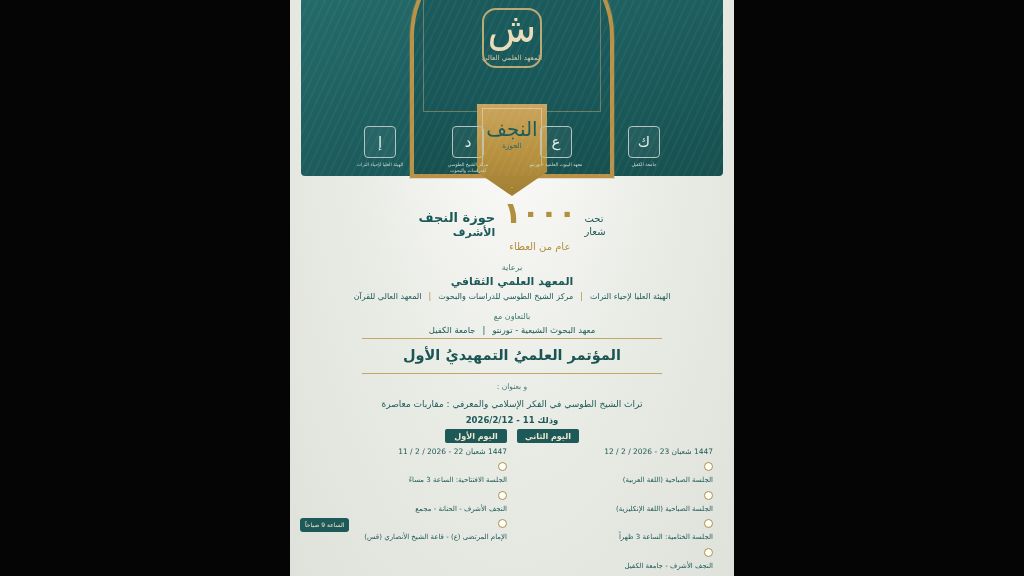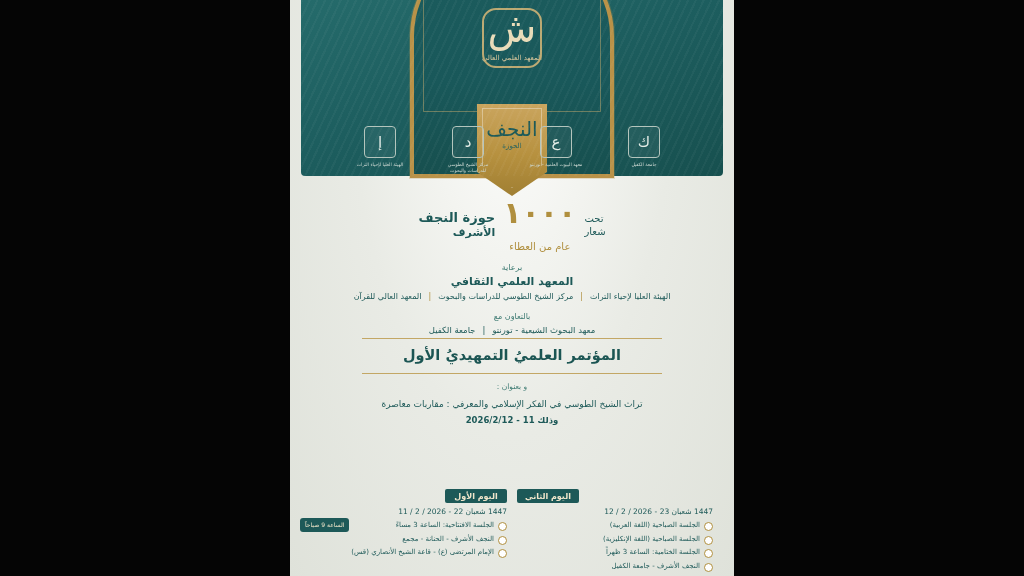--- a/index.html
+++ b/index.html
@@ -350,20 +350,21 @@
   .sess {
     display: flex;
     align-items: flex-start;
     justify-content: flex-start;
     gap: 4px;
     color: #1d5958;
     font-size: 7px;
     line-height: 11px;
     margin-bottom: 2.5px;
     text-align: center;
+    flex-direction: column;
   }
   .sess .bullet {
     flex: 0 0 auto;
     width: 7px;
     height: 7px;
     border-radius: 50%;
     border: 1px solid #b08f3e;
     margin-top: 2px;
     background: #fff;
   }

